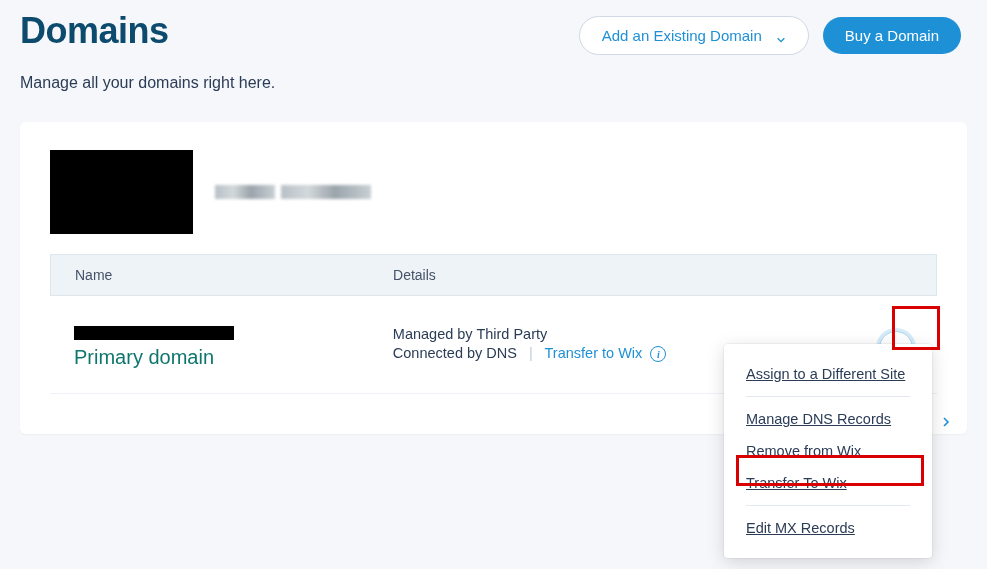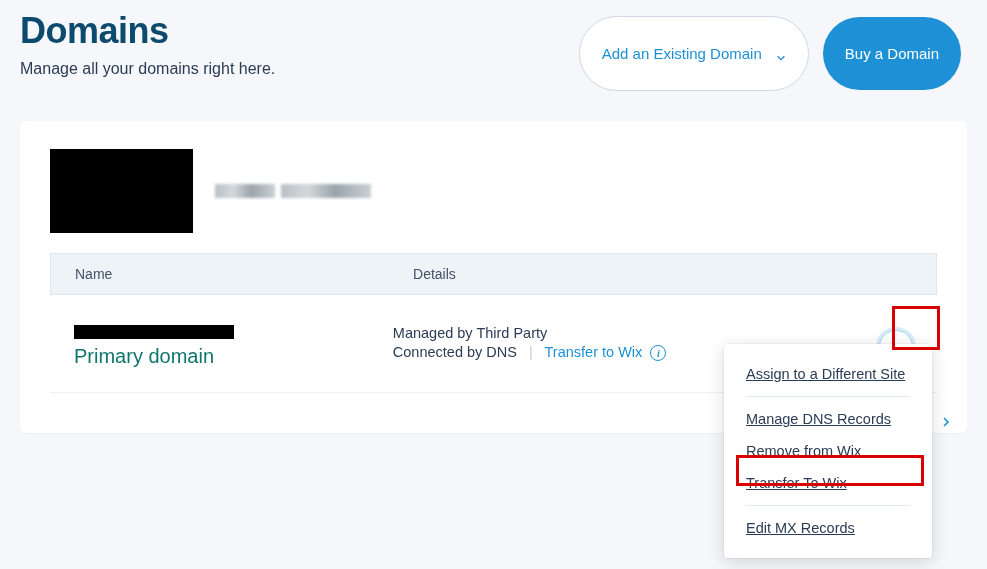--- a/index.html
+++ b/index.html
@@ -20,33 +20,33 @@
     .header-left { }
     .page-title {
       font-size: 36px;
       font-weight: 700;
       color: #0c4a6e;
       letter-spacing: -0.5px;
     }
     .page-subtitle {
       font-size: 16px;
       color: #2b3c56;
-      margin-top: 8px;
+      margin-top: 22px;
     }
     .header-actions {
       display: flex;
       gap: 14px;
       align-items: center;
       margin-top: 6px;
       margin-right: 6px;
     }
     .btn {
       border-radius: 999px;
       font-size: 15px;
-      padding: 28px 22px;
+      padding: 10px 22px;
       cursor: pointer;
       border: none;
       display: inline-flex;
       align-items: center;
       gap: 14px;
     }
     .btn-outline {
       background: #fff;
       color: #1e90d6;
       border: 1px solid #cfd8e3;
@@ -91,21 +91,20 @@
       filter: blur(1.5px);
     }
     .red-block.b2 { width: 90px; }
     .table-header {
       display: flex;
       background: #eef3f7;
       border: 1px solid #dde6ed;
       padding: 12px 24px;
       font-size: 14px;
       color: #435268;
-      gap: 20px;
     }
     .col-name { width: 38%; }
     .col-details { flex: 1; }
     .col-actions { width: 60px; display:flex; justify-content:flex-end; align-items:center; }
     .table-row {
       display: flex;
       padding: 30px 24px 24px 24px;
       border-bottom: 1px solid #eef1f5;
       font-size: 14.5px;
       color: #2b3c56;

